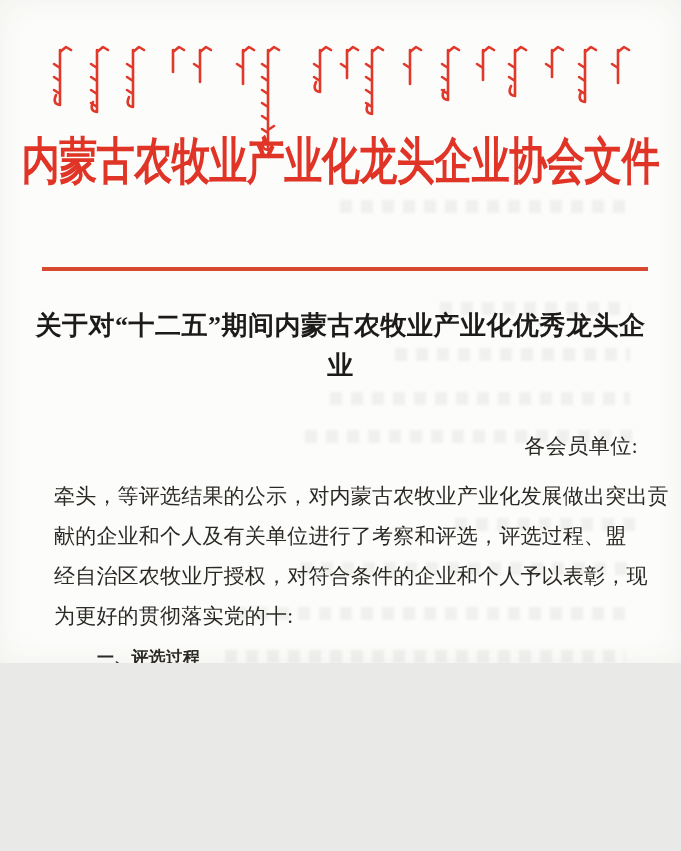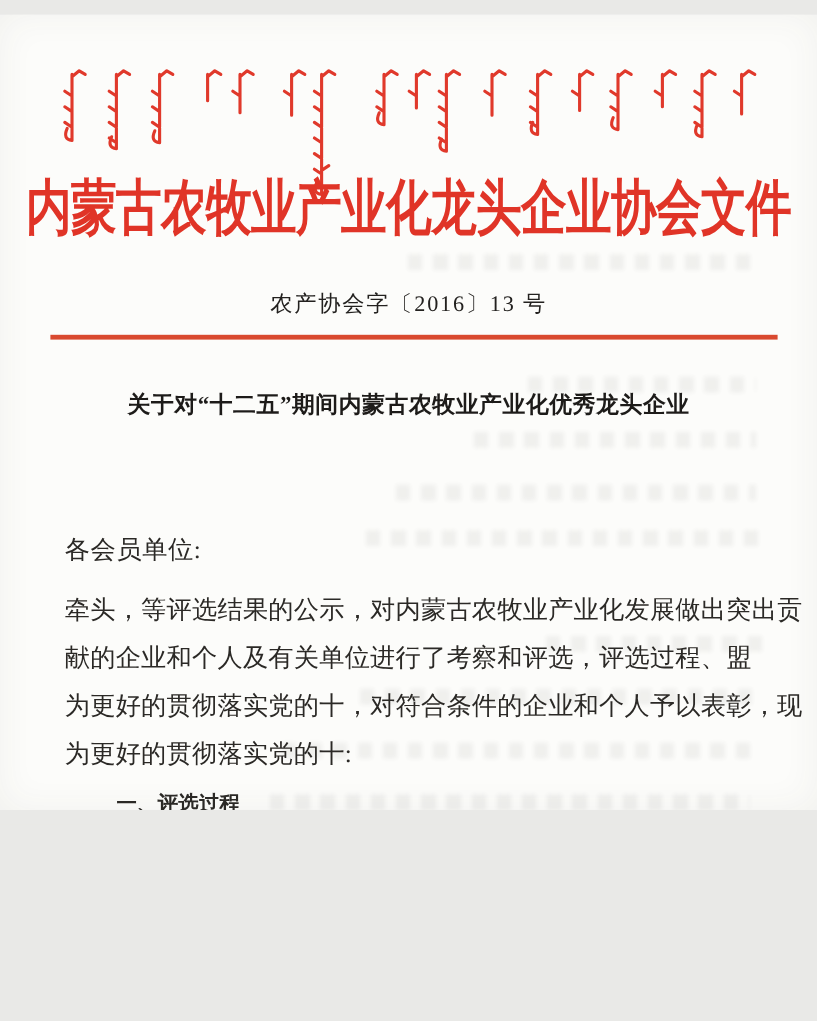--- a/index.html
+++ b/index.html
@@ -2,21 +2,21 @@
 <html><head>
 <meta charset="utf-8">
 <style>
   html, body { margin: 0; padding: 0; background: #e9e9e7; }
   * { box-sizing: border-box; }
 
   .page {
     position: relative;
     width: 681px;
     height: 663px;
-    margin: 12px auto;
+    margin: 0 auto;
     background: #fcfcfa;
     overflow: hidden;
     font-family: "Liberation Serif", "DejaVu Serif", serif;
     box-shadow: inset 0 0 30px rgba(60,60,55,0.06);
   }
 
   
   .ghost {
     position: absolute;
     height: 13px;
@@ -71,40 +71,41 @@
     top: 267px; left: 42px;
     width: 606px; height: 4px;
     z-index: 2;
   }
 
   .doc-title {
     position: absolute;
     top: 306px; left: 30px; right: 30px;
     margin: 0;
     text-align: center;
-    font-size: 19px;
+    font-size: 26px;
     font-weight: 700;
     color: #1d1b19;
     line-height: 40px;
     letter-spacing: 0.5px;
     z-index: 2;
   }
 
   .body-block {
     position: absolute;
     top: 430px; left: 54px;
     width: 584px;
     font-size: 21px;
     color: #2b2926;
     z-index: 2;
   }
   .salutation {
     height: 46px;
     line-height: 32px;
     letter-spacing: 0.5px;
+    text-align: right;
   }
   .body-line {
     height: 40px;
     line-height: 40px;
     letter-spacing: 0.2px;
     white-space: nowrap;
   }
   .body-line.indent { padding-left: 43px; }
   .body-line .b {
     font-weight: 700;
@@ -157,34 +158,33 @@
         <path d="M 443 10 l 6 -5 l 5 3 M 443 8 V 38 M 443 26 l -6 -4" stroke="#e0392b"></path>
         <path d="M 475 10 l 6 -5 l 5 3 M 475 8 V 54 M 475 26 l -6 -4 M 475 39 l -6 -4 M 475 54 q -8 -1 -4 -10" stroke="#e0392b"></path>
         <path d="M 512 10 l 6 -5 l 5 3 M 512 8 V 35 M 512 26 l -6 -4" stroke="#e0392b"></path>
         <path d="M 545 10 l 6 -5 l 5 3 M 545 8 V 60 M 545 26 l -6 -4 M 545 39 l -6 -4 M 545 52 l -6 -4 M 545 60 q -8 -1 -4 -10" stroke="#e0392b"></path>
         <path d="M 578 10 l 6 -5 l 5 3 M 578 8 V 41 M 578 26 l -6 -4" stroke="#e0392b"></path>
       </svg>
   </div>
 
   <h1 class="masthead" style="color: rgb(224, 52, 39);">内蒙古农牧业产业化龙头企业协会文件</h1>
 
-  <div class="docnum">农产协会字〔2016〕13 号</div>
 
   <div class="redline" style="background: rgb(217, 73, 47);"></div>
 
   <h2 class="doc-title">
     <span>关于对“十二五”期间内蒙古农牧业产业化优秀龙头企业</span><br>
   </h2>
 
   <div class="body-block">
     <div class="salutation">各会员单位:</div>
     <div id="body-lines">
         <div class="body-line"><span>牵头，等评选结果的公示，对内蒙古农牧业产业化发展做出突出贡</span></div>
         <div class="body-line"><span>献的企业和个人及有关单位进行了考察和评选，评选过程、盟</span></div>
-        <div class="body-line"><span>为更好的贯彻落实党的十，对符合条件的企业和个人予以表彰，现</span></div>
+        <div class="body-line"><span>经自治区农牧业厅授权，对符合条件的企业和个人予以表彰，现</span></div>
         <div class="body-line"><span>为更好的贯彻落实党的十:</span></div>
         <div class="body-line indent"><span class="b">一、评选过程</span></div>
       </div>
   </div>
 
   <div class="pagenum">- 1 -</div>
 
 </div>
 
 </body></html>

